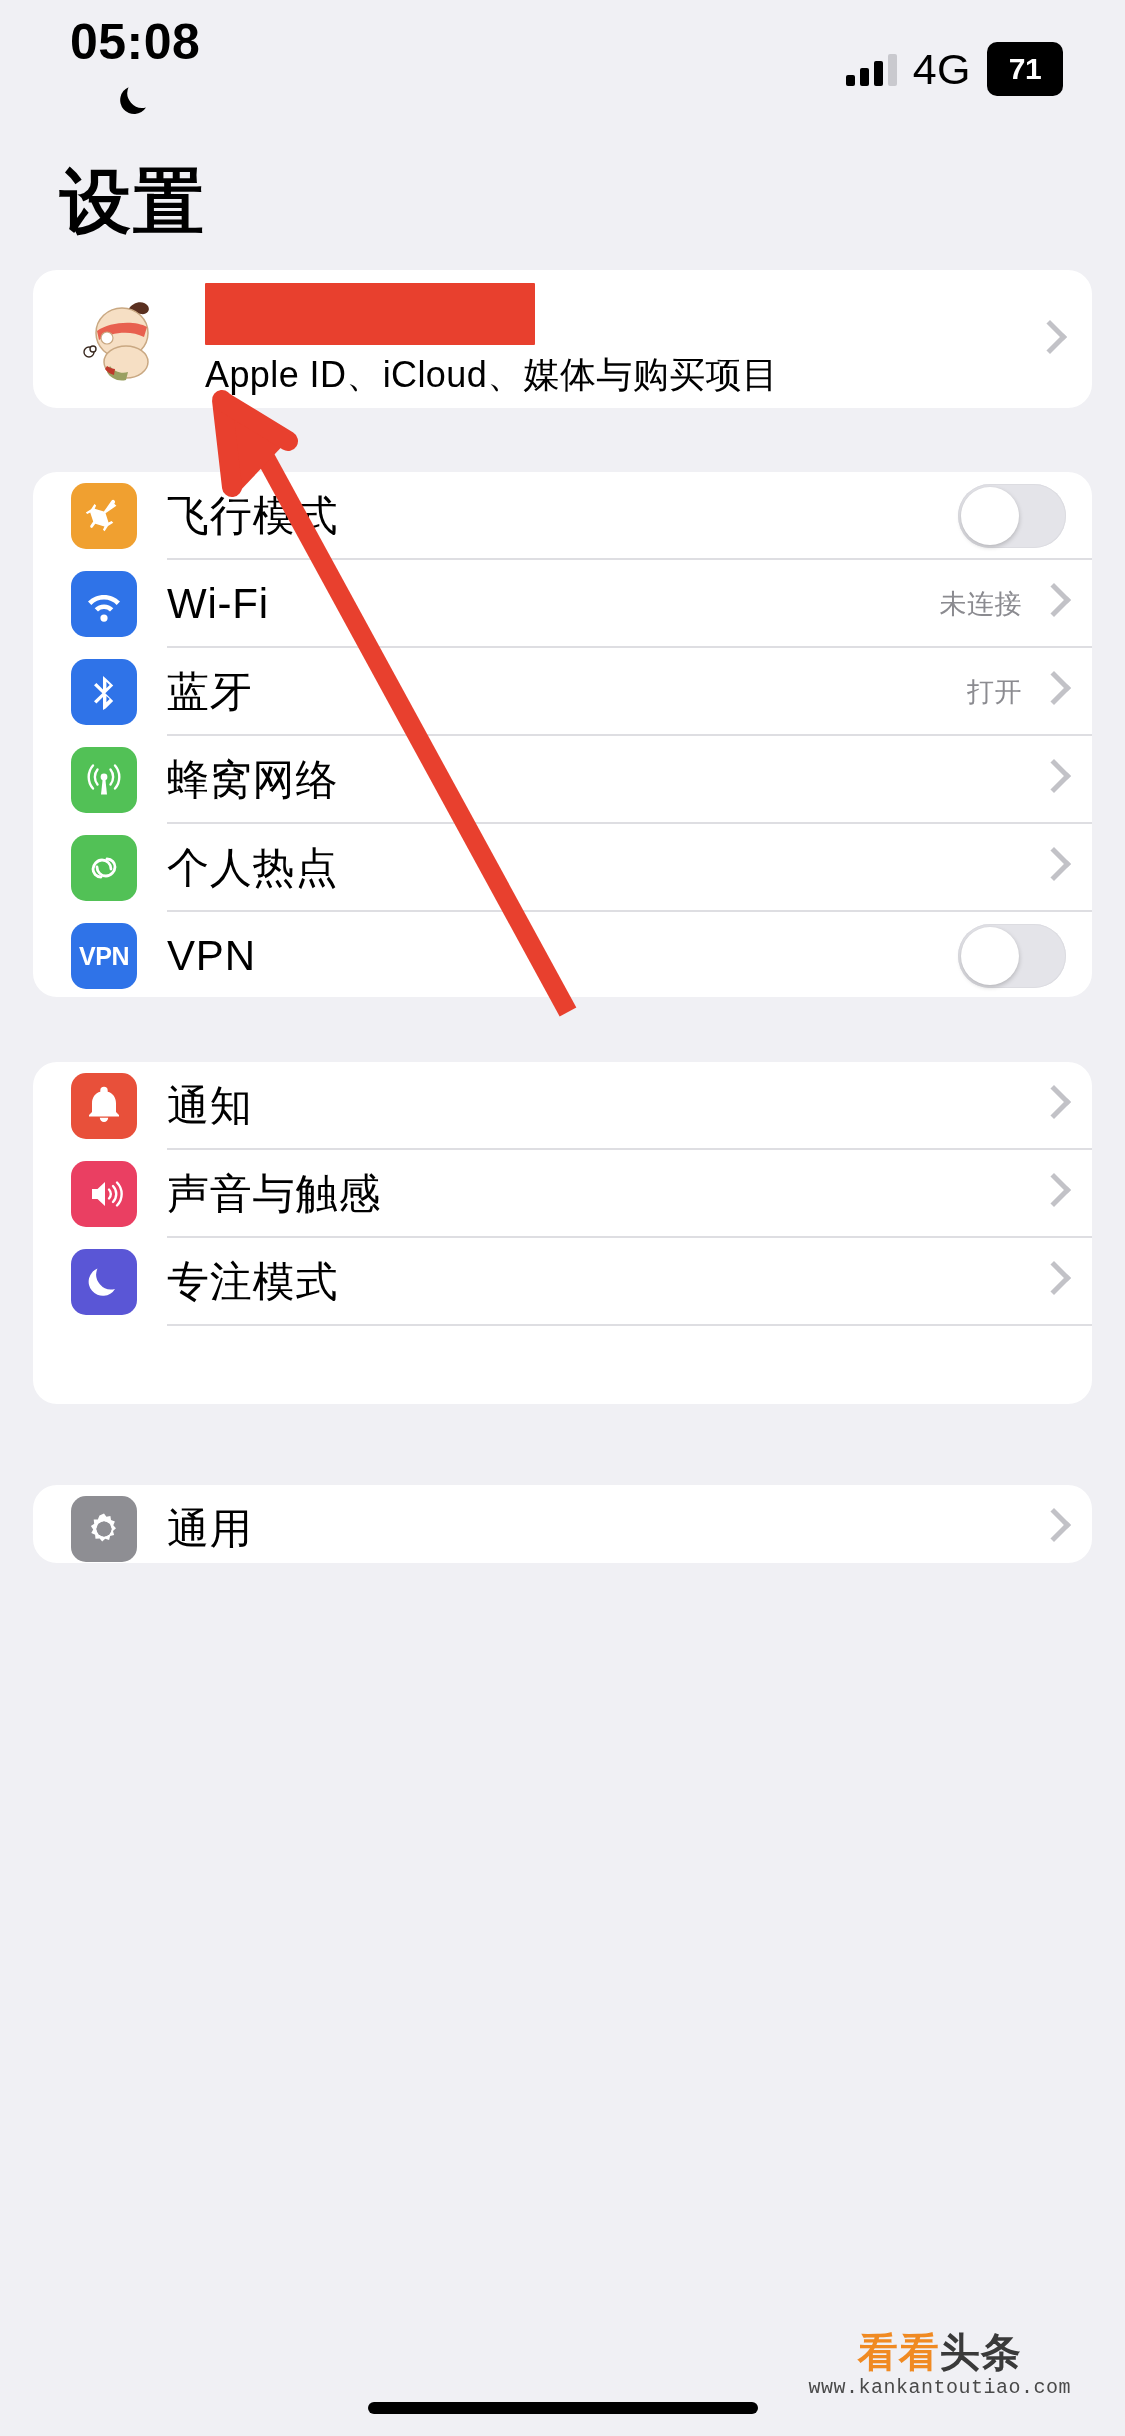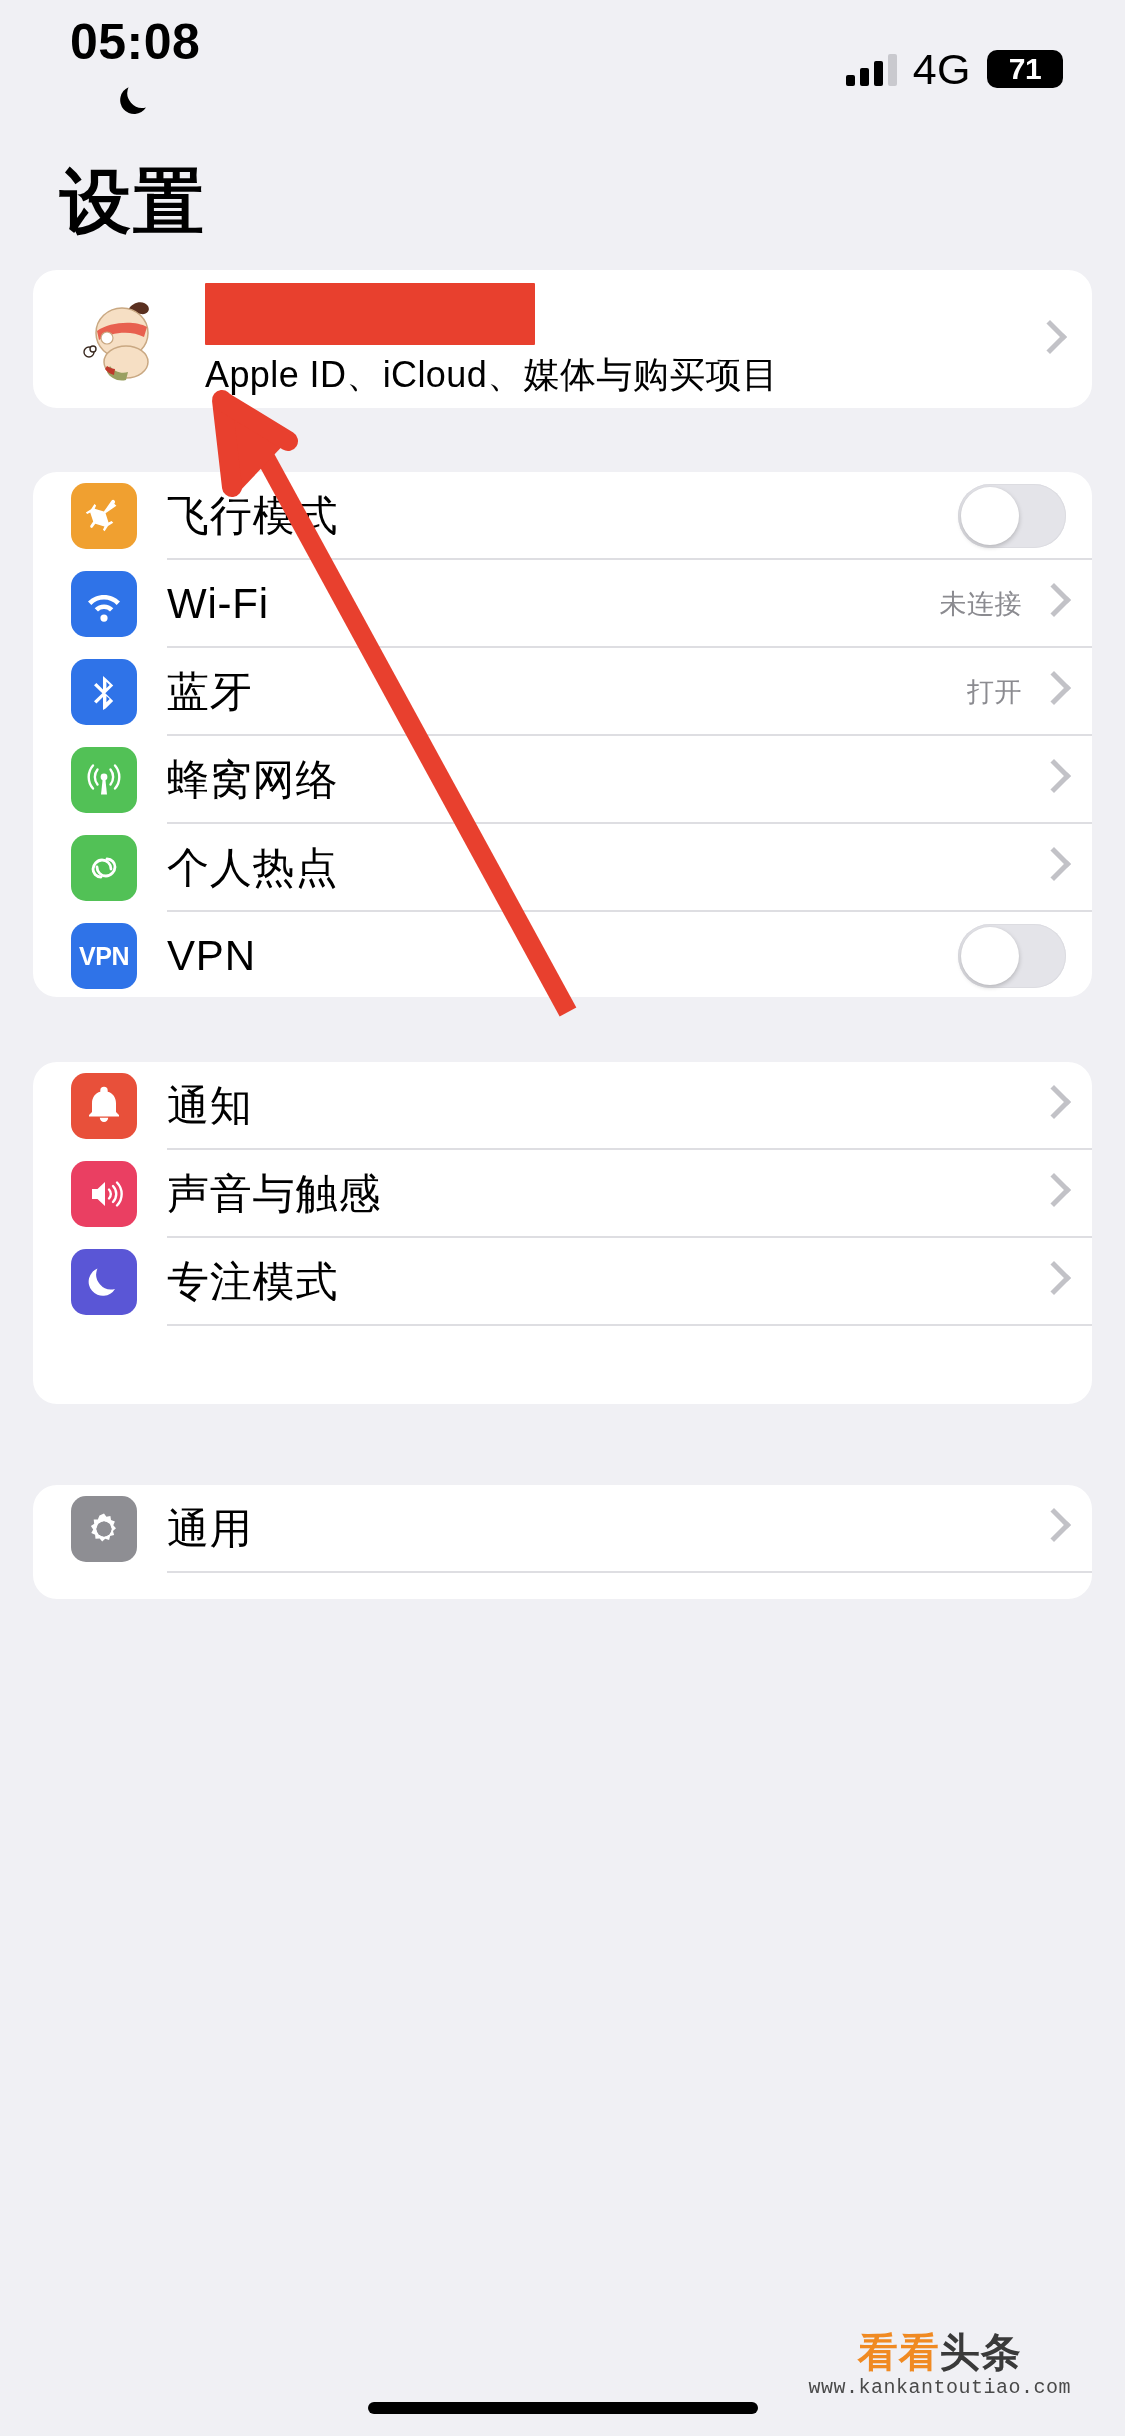--- a/index.html
+++ b/index.html
@@ -32,21 +32,21 @@
   .moon-icon svg { display: block; }
   .sb-right { display: flex; align-items: center; gap: 16px; }
   .signal { display: flex; align-items: flex-end; gap: 5px; height: 34px; }
   .signal i { display: block; width: 9px; background: #000; border-radius: 2px; }
   .signal i:nth-child(1) { height: 11px; }
   .signal i:nth-child(2) { height: 18px; }
   .signal i:nth-child(3) { height: 25px; }
   .signal i:nth-child(4) { height: 32px; background: #c9c9ce; }
   .sb-net { font-size: 43px; font-weight: 500; color: #000; letter-spacing: 0.5px; }
   .battery {
-    position: relative; width: 76px; height: 38px;
+    position: relative; width: 76px; height: 54px;
     border-radius: 10px; background: #000;
     display: flex; align-items: center; justify-content: center;
   }
   .batt-level {
     font-size: 30px; font-weight: 700; color: #fff; letter-spacing: -0.5px;
   }
   .batt-tail {
     position: absolute; right: -4px; top: 0; width: 24px; height: 38px;
     background: #b3b3b8; border-radius: 0 10px 10px 0; z-index: -1;
   }
@@ -59,21 +59,21 @@
   }
 
   
   .card {
     position: absolute; left: 33px; width: 1059px;
     background: #ffffff; border-radius: 24px; overflow: hidden;
   }
   #account-card { top: 270px; height: 138px; }
   #group1-card  { top: 472px; height: 525px; }
   #group2-card  { top: 1062px; height: 342px; }
-  #group3-card  { top: 1485px; height: 114px; }
+  #group3-card  { top: 1485px; height: 78px; }
 
   
   .account-row {
     display: flex; align-items: center; height: 142px; padding: 0 30px 0 38px;
   }
   .avatar {
     width: 106px; height: 106px; border-radius: 53px;
     flex: 0 0 106px; position: relative; overflow: hidden;
     background: #ffffff;
   }

